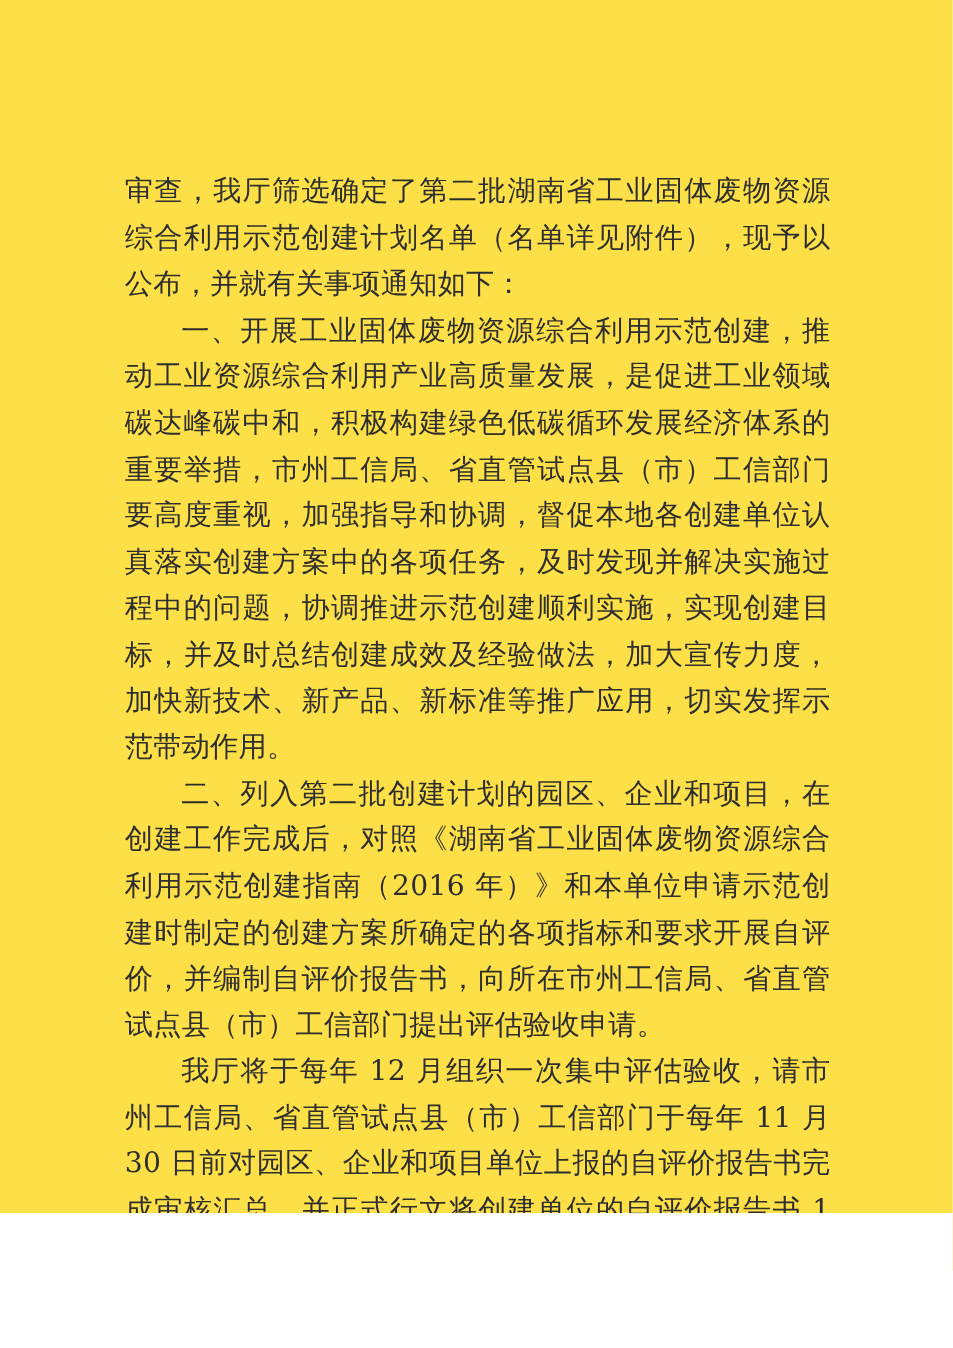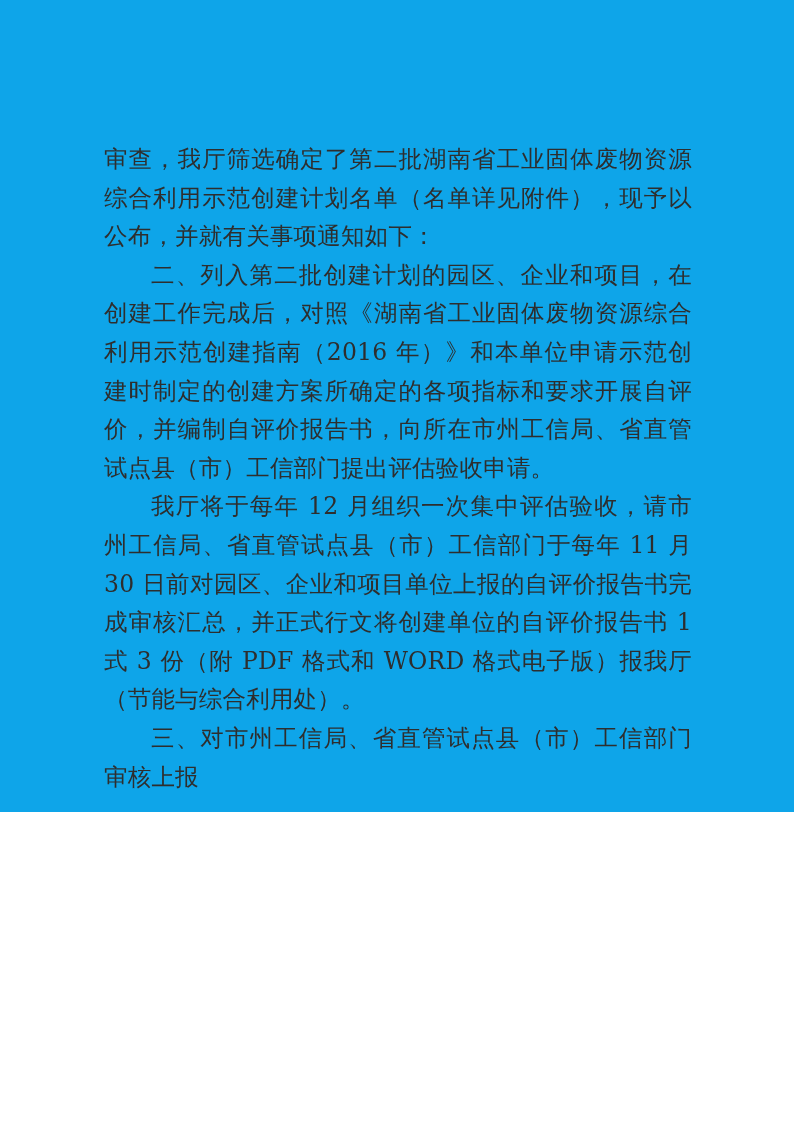--- a/index.html
+++ b/index.html
@@ -3,22 +3,22 @@
 <meta charset="utf-8">
 <style>
   html, body {
     margin: 0;
     padding: 0;
     background: #ffffff;
   }
   .page {
     position: relative;
     width: 794px;
-    height: 812px;
-    background: #0ea5e9;
+    height: 1011px;
+    background: #fde047;
     overflow: hidden;
     font-family: "DejaVu Serif", "Liberation Serif", serif;
     color: #2b2b2b;
   }
   .doc-body {
     position: absolute;
     left: 104px;
     top: 140px;
     width: 588px;
   }
@@ -51,20 +51,21 @@
 </style>
 </head>
 <body>
 
 <div class="page">
 
   <div class="doc-body">
 
     <p class="para">审查，我厅筛选确定了第二批湖南省工业固体废物资源综合利用示范创建计划名单（名单详见附件），现予以公布，并就有关事项通知如下：</p>
 
+    <p class="para indent">一、开展工业固体废物资源综合利用示范创建，推动工业资源综合利用产业高质量发展，是促进工业领域碳达峰碳中和，积极构建绿色低碳循环发展经济体系的重要举措，市州工信局、省直管试点县（市）工信部门要高度重视，加强指导和协调，督促本地各创建单位认真落实创建方案中的各项任务，及时发现并解决实施过程中的问题，协调推进示范创建顺利实施，实现创建目标，并及时总结创建成效及经验做法，加大宣传力度，加快新技术、新产品、新标准等推广应用，切实发挥示范带动作用。</p>
 
     <p class="para indent">二、列入第二批创建计划的园区、企业和项目，在创建工作完成后，对照《湖南省工业固体废物资源综合利用示范创建指南（2016 年）》和本单位申请示范创建时制定的创建方案所确定的各项指标和要求开展自评价，并编制自评价报告书，向所在市州工信局、省直管试点县（市）工信部门提出评估验收申请。</p>
 
     <p class="para indent">我厅将于每年 12 月组织一次集中评估验收，请市州工信局、省直管试点县（市）工信部门于每年 11 月 30 日前对园区、企业和项目单位上报的自评价报告书完成审核汇总，并正式行文将创建单位的自评价报告书 1 式 3 份（附 PDF 格式和 WORD 格式电子版）报我厅（节能与综合利用处）。</p>
 
     <p class="para indent">三、对市州工信局、省直管试点县（市）工信部门审核上报</p>
 
   </div>
 
   <div class="page-number">- 2 -</div>

